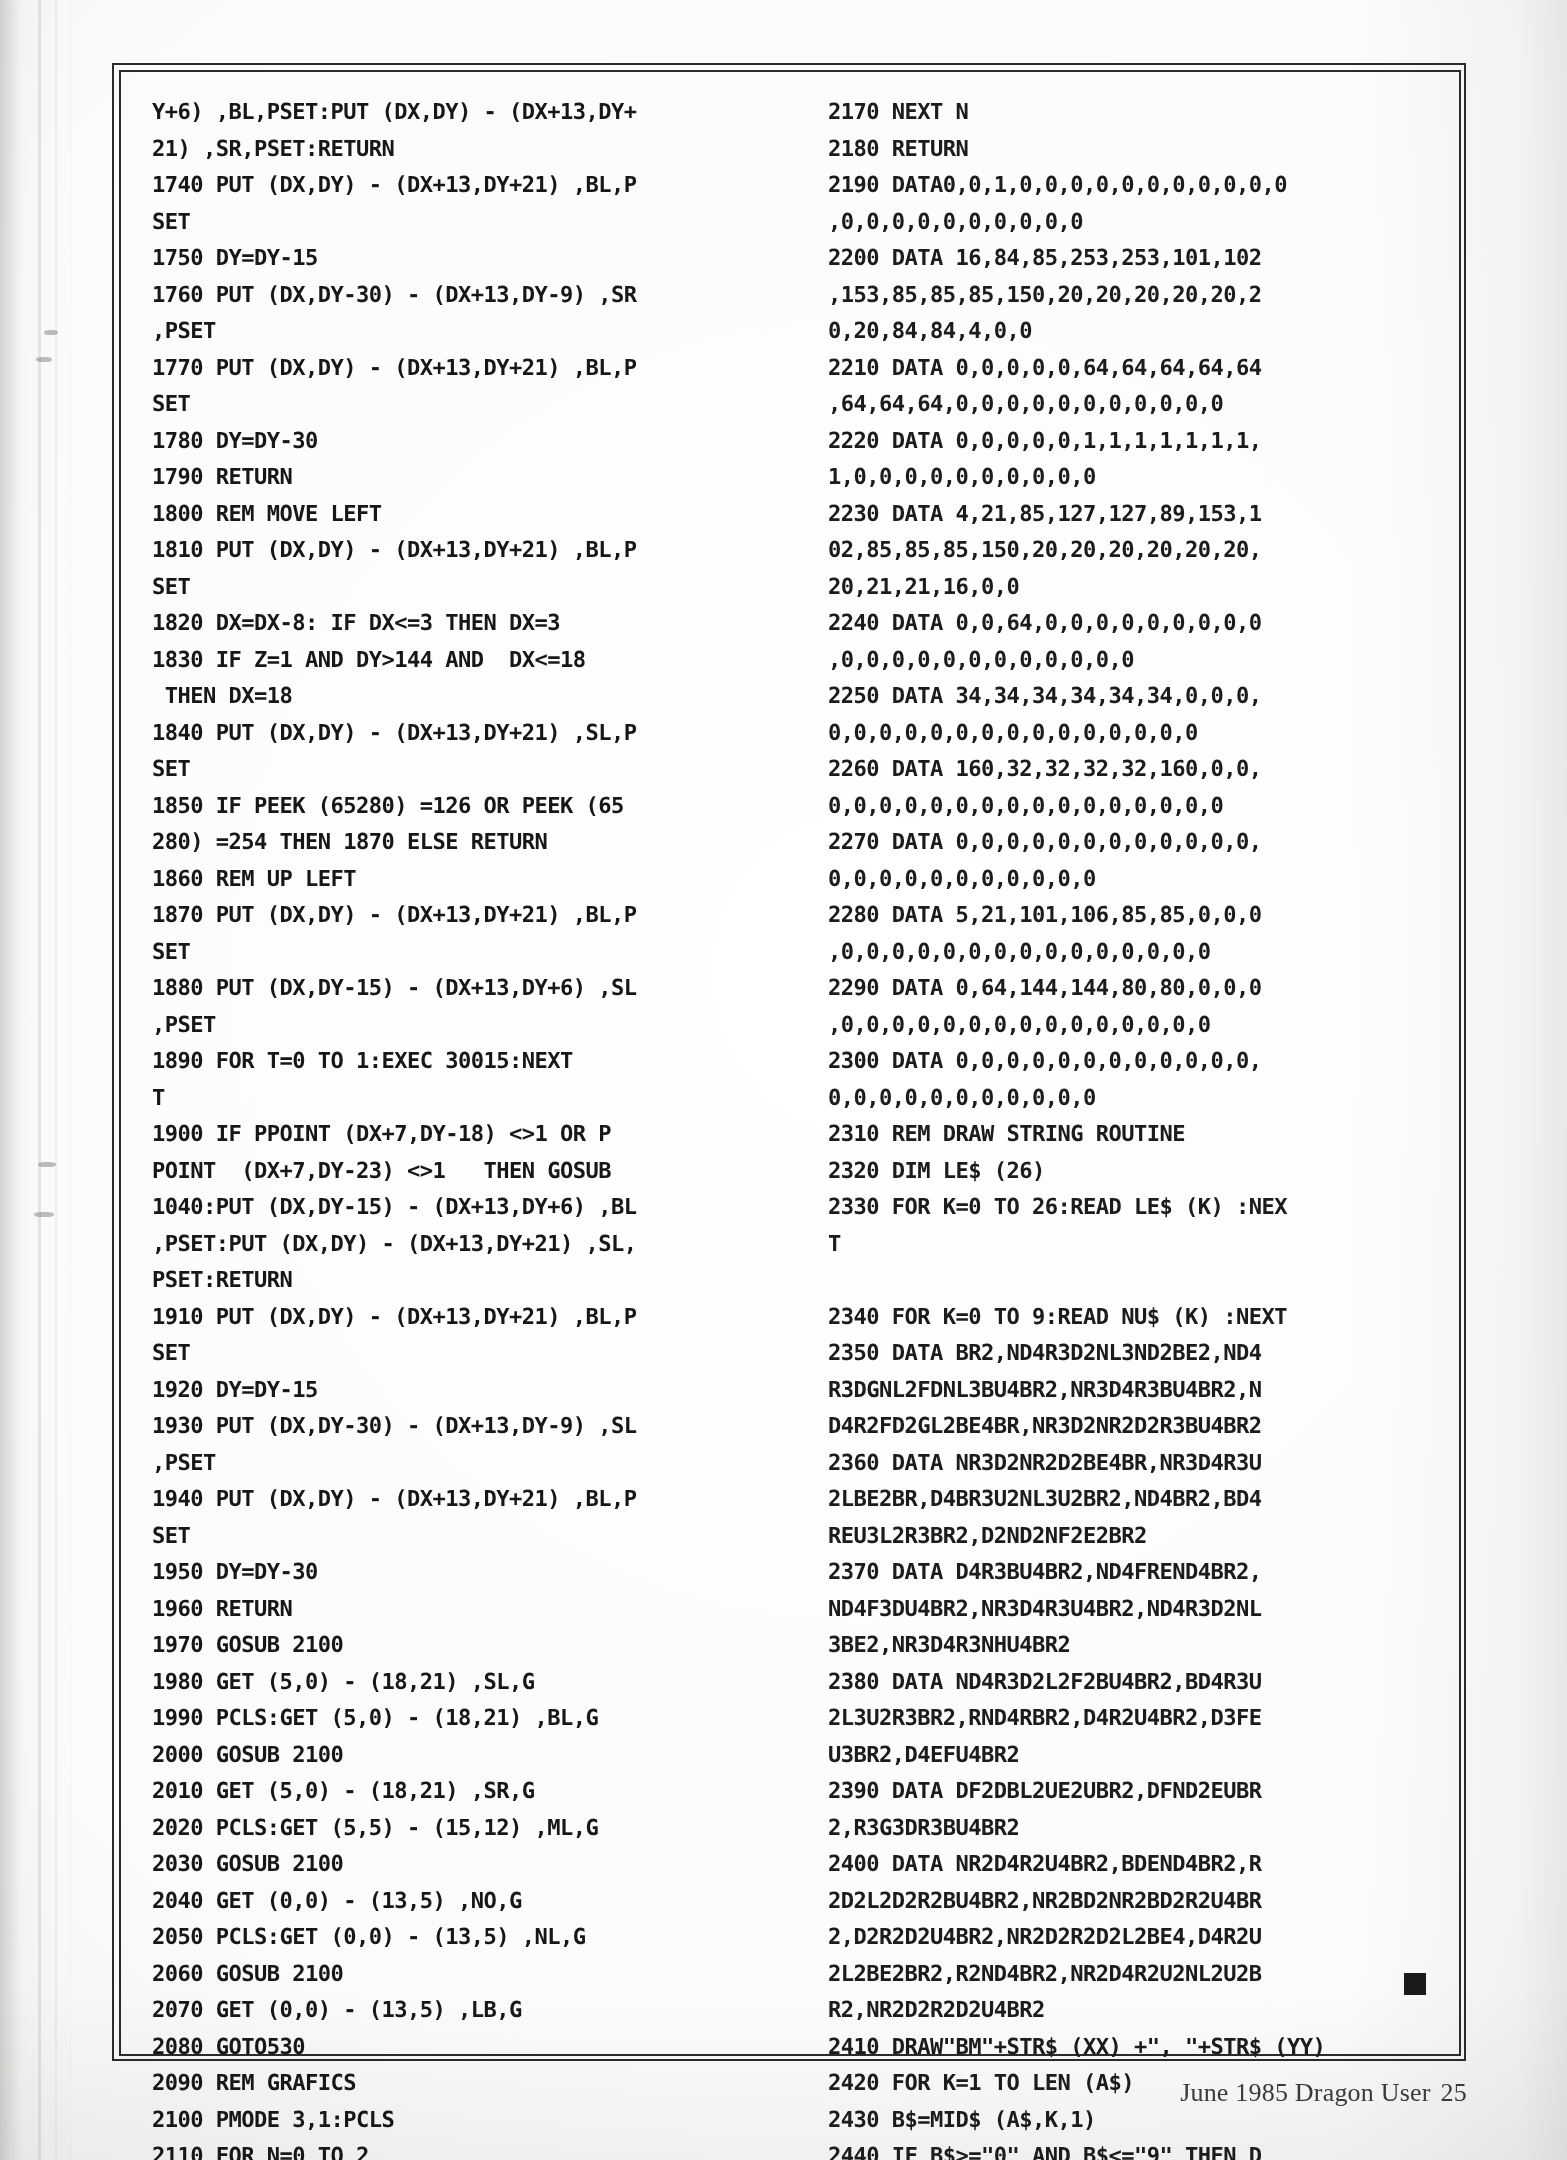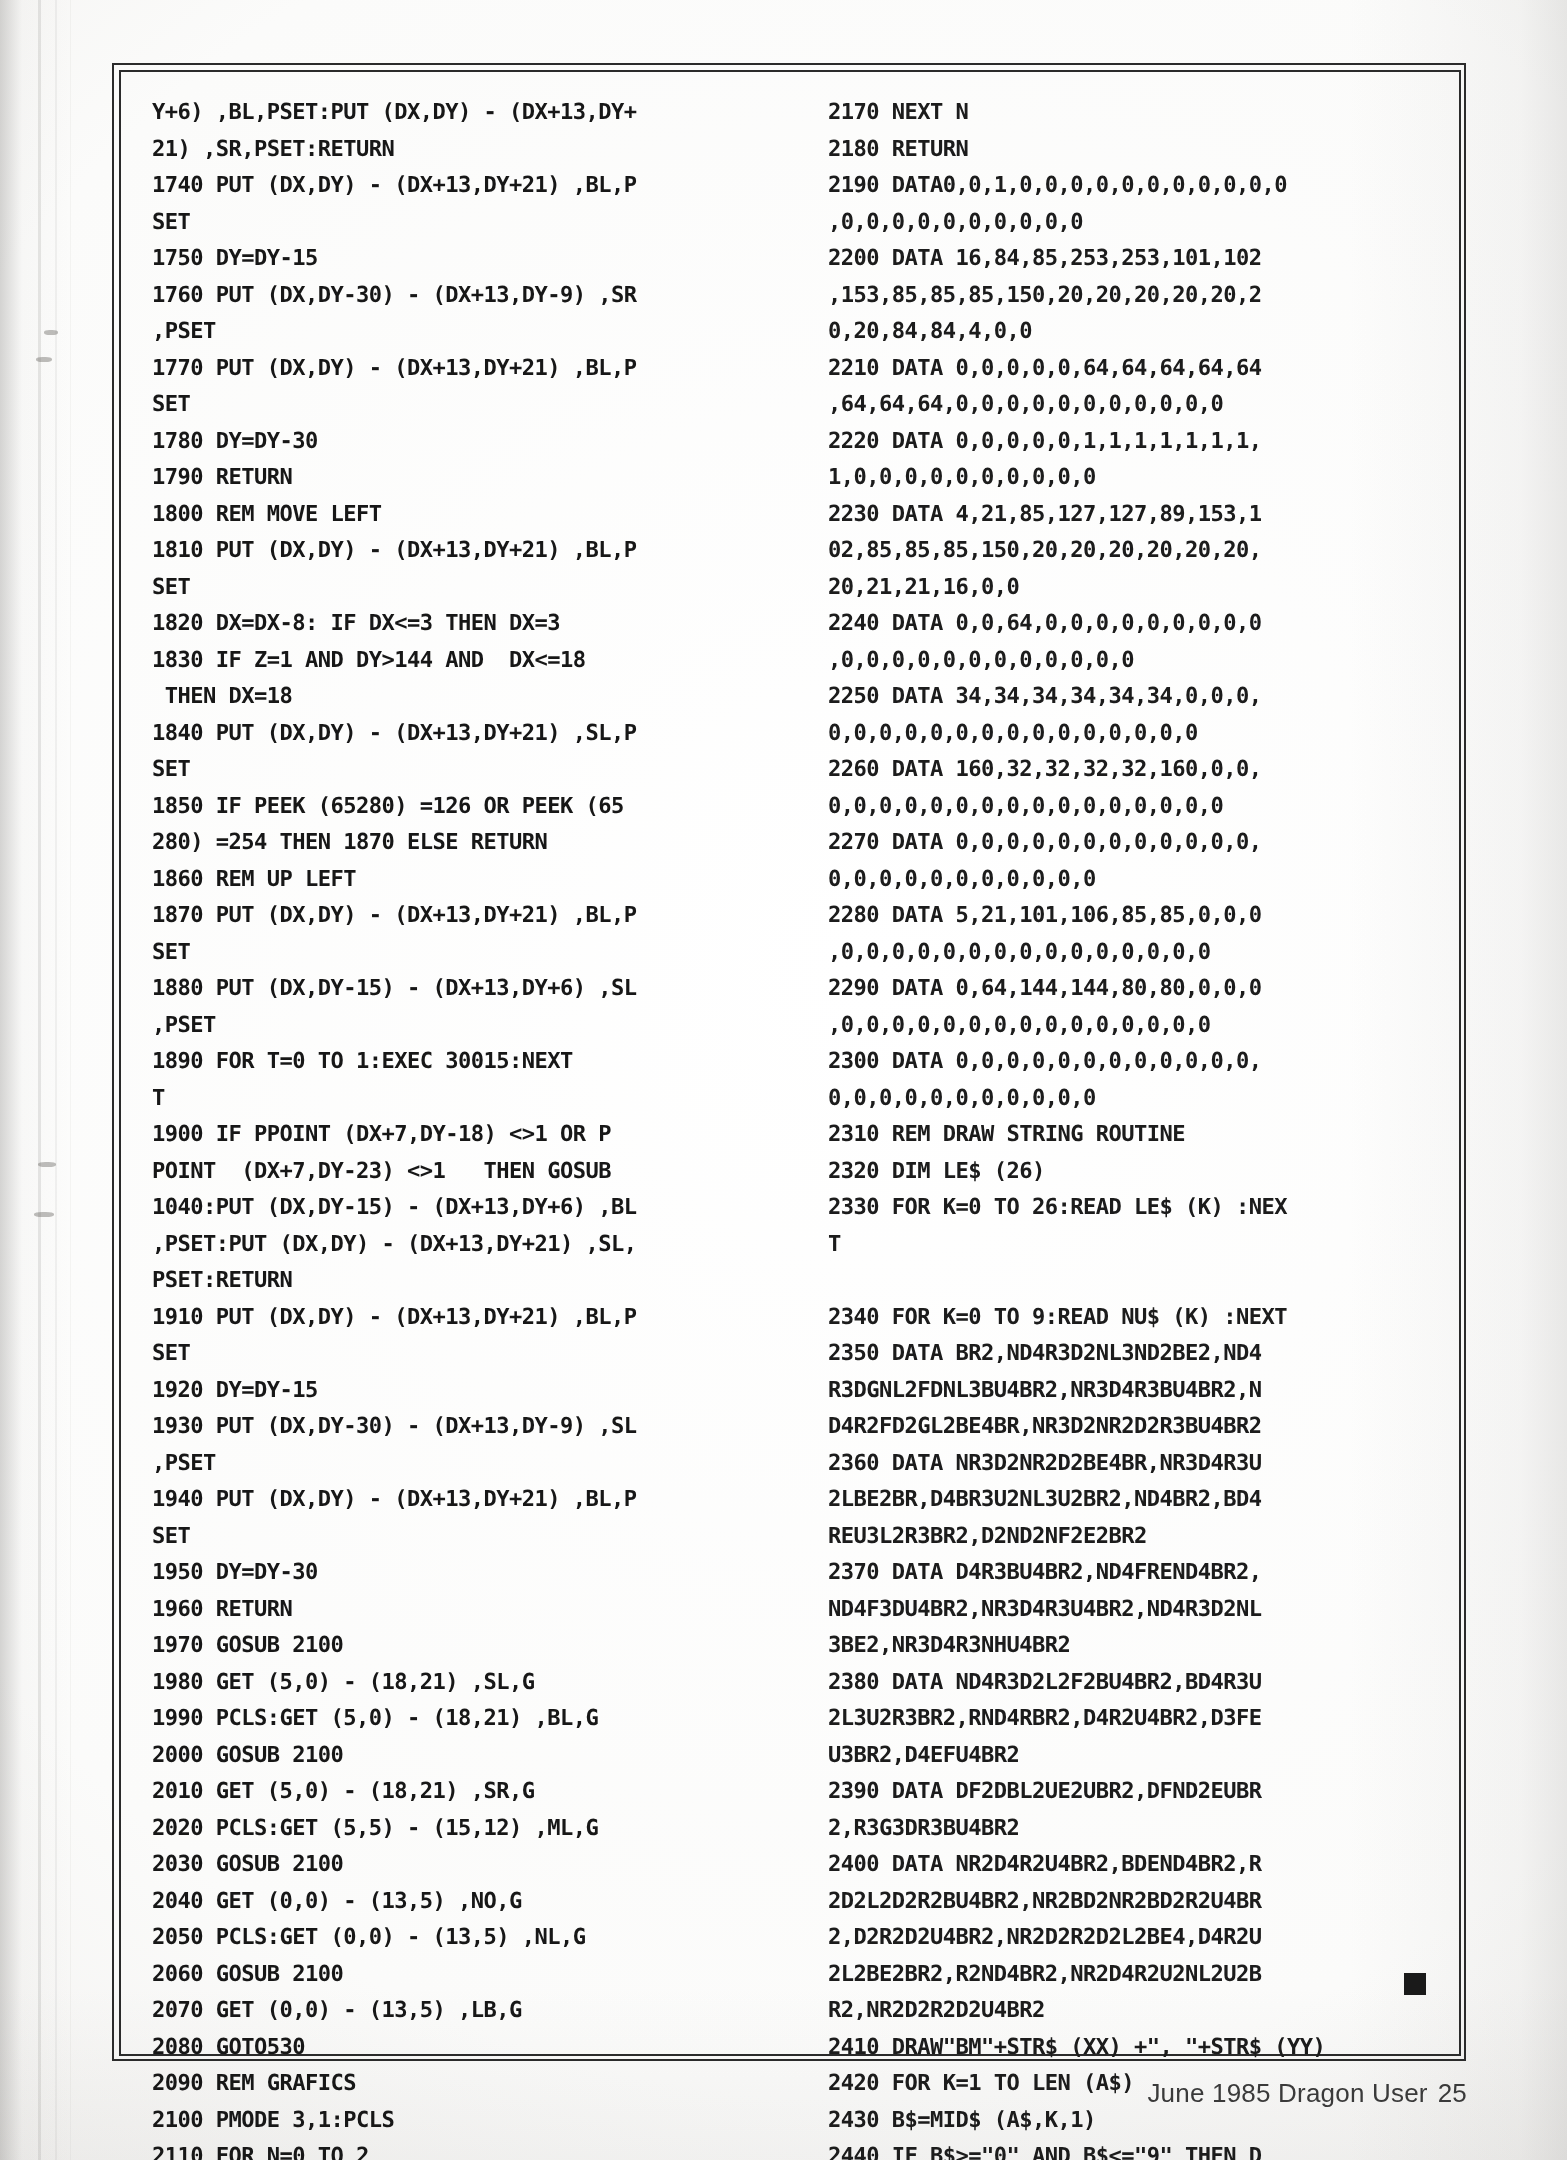--- a/index.html
+++ b/index.html
@@ -106,21 +106,21 @@
     background: #1a1a1a;
   }
 
   
   #footer {
     position: absolute;
     left: 0;
     top: 2078px;
     width: 1467px;
     text-align: right;
-    font-family: Liberation Sans, sans-serif;
+    font-family: Liberation Serif, serif;
     font-size: 26px;
     color: #3a3a3a;
     letter-spacing: .2px;
   }
   #footer .pg { margin-left: 10px; }
 </style>
 </head>
 <body>
 
 <div id="page">

